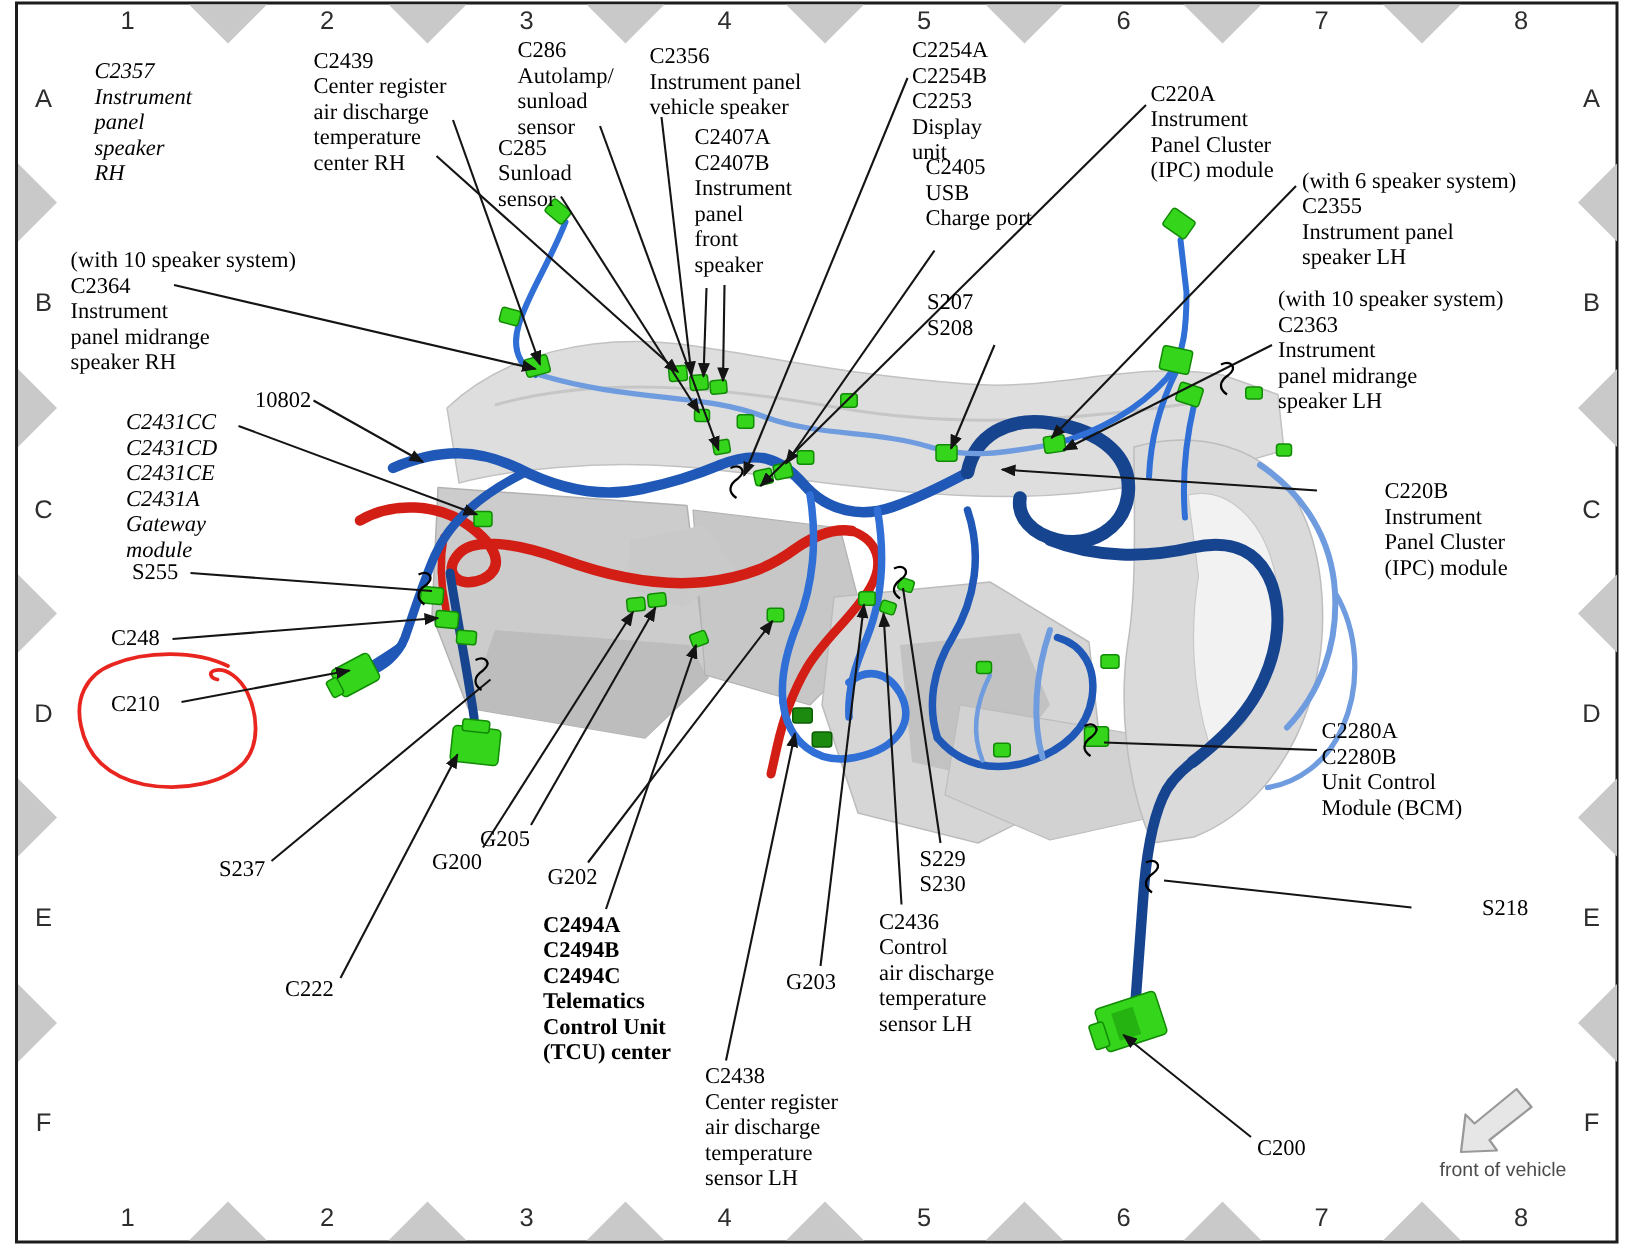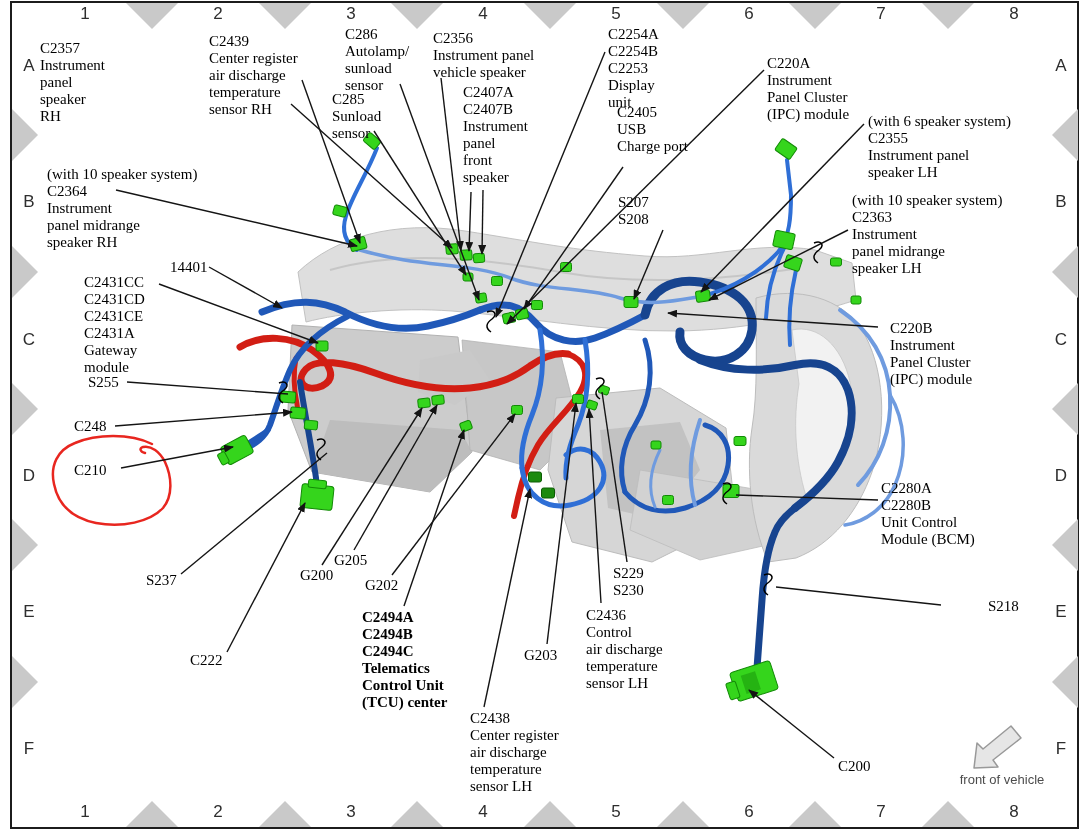--- a/index.html
+++ b/index.html
@@ -246,33 +246,33 @@
       <div class="dia dia-left" style="top: 246px;"></div>
       <div class="dia dia-right" style="top: 246px;"></div>
       <div class="dia dia-left" style="top: 383px;"></div>
       <div class="dia dia-right" style="top: 383px;"></div>
       <div class="dia dia-left" style="top: 519px;"></div>
       <div class="dia dia-right" style="top: 519px;"></div>
       <div class="dia dia-left" style="top: 655.5px;"></div>
       <div class="dia dia-right" style="top: 655.5px;"></div>
     </div>
   <div id="callout-layer">
-      <div class="callout" style="left: 40px; top: 40px;">
+      <div class="callout" style="left: 63px; top: 40px; font-style: italic;">
         <div class="cl-line">C2357</div>
         <div class="cl-line">Instrument</div>
         <div class="cl-line">panel</div>
         <div class="cl-line">speaker</div>
         <div class="cl-line">RH</div>
       </div>
       <div class="callout" style="left: 209px; top: 33px;">
         <div class="cl-line">C2439</div>
         <div class="cl-line">Center register</div>
         <div class="cl-line">air discharge</div>
         <div class="cl-line">temperature</div>
-        <div class="cl-line">sensor RH</div>
+        <div class="cl-line">center RH</div>
       </div>
       <div class="callout" style="left: 345px; top: 26px;">
         <div class="cl-line">C286</div>
         <div class="cl-line">Autolamp/</div>
         <div class="cl-line">sunload</div>
         <div class="cl-line">sensor</div>
       </div>
       <div class="callout" style="left: 332px; top: 91px;">
         <div class="cl-line">C285</div>
         <div class="cl-line">Sunload</div>
@@ -327,23 +327,23 @@
         <div class="cl-line">speaker LH</div>
       </div>
       <div class="callout" style="left: 47px; top: 166px;">
         <div class="cl-line">(with 10 speaker system)</div>
         <div class="cl-line">C2364</div>
         <div class="cl-line">Instrument</div>
         <div class="cl-line">panel midrange</div>
         <div class="cl-line">speaker RH</div>
       </div>
       <div class="callout" style="left: 170px; top: 259px;">
-        <div class="cl-line">14401</div>
-      </div>
-      <div class="callout" style="left: 84px; top: 274px;">
+        <div class="cl-line">10802</div>
+      </div>
+      <div class="callout" style="left: 84px; top: 274px; font-style: italic;">
         <div class="cl-line">C2431CC</div>
         <div class="cl-line">C2431CD</div>
         <div class="cl-line">C2431CE</div>
         <div class="cl-line">C2431A</div>
         <div class="cl-line">Gateway</div>
         <div class="cl-line">module</div>
       </div>
       <div class="callout" style="left: 88px; top: 374px;">
         <div class="cl-line">S255</div>
       </div>
@@ -352,24 +352,24 @@
       </div>
       <div class="callout" style="left: 74px; top: 462px;">
         <div class="cl-line">C210</div>
       </div>
       <div class="callout" style="left: 146px; top: 572px;">
         <div class="cl-line">S237</div>
       </div>
       <div class="callout" style="left: 190px; top: 652px;">
         <div class="cl-line">C222</div>
       </div>
-      <div class="callout" style="left: 300px; top: 567px; text-align: right;">
+      <div class="callout" style="left: 288px; top: 567px; text-align: right;">
         <div class="cl-line">G200</div>
       </div>
-      <div class="callout" style="left: 334px; top: 552px;">
+      <div class="callout" style="left: 320px; top: 552px;">
         <div class="cl-line">G205</div>
       </div>
       <div class="callout" style="left: 365px; top: 577px;">
         <div class="cl-line">G202</div>
       </div>
       <div class="callout" style="left: 362px; top: 609px; font-weight: bold;">
         <div class="cl-line">C2494A</div>
         <div class="cl-line">C2494B</div>
         <div class="cl-line">C2494C</div>
         <div class="cl-line">Telematics</div>
@@ -390,21 +390,21 @@
         <div class="cl-line">C2436</div>
         <div class="cl-line">Control</div>
         <div class="cl-line">air discharge</div>
         <div class="cl-line">temperature</div>
         <div class="cl-line">sensor LH</div>
       </div>
       <div class="callout" style="left: 613px; top: 565px;">
         <div class="cl-line">S229</div>
         <div class="cl-line">S230</div>
       </div>
-      <div class="callout" style="left: 890px; top: 320px;">
+      <div class="callout" style="left: 923px; top: 320px;">
         <div class="cl-line">C220B</div>
         <div class="cl-line">Instrument</div>
         <div class="cl-line">Panel Cluster</div>
         <div class="cl-line">(IPC) module</div>
       </div>
       <div class="callout" style="left: 881px; top: 480px;">
         <div class="cl-line">C2280A</div>
         <div class="cl-line">C2280B</div>
         <div class="cl-line">Unit Control</div>
         <div class="cl-line">Module (BCM)</div>

